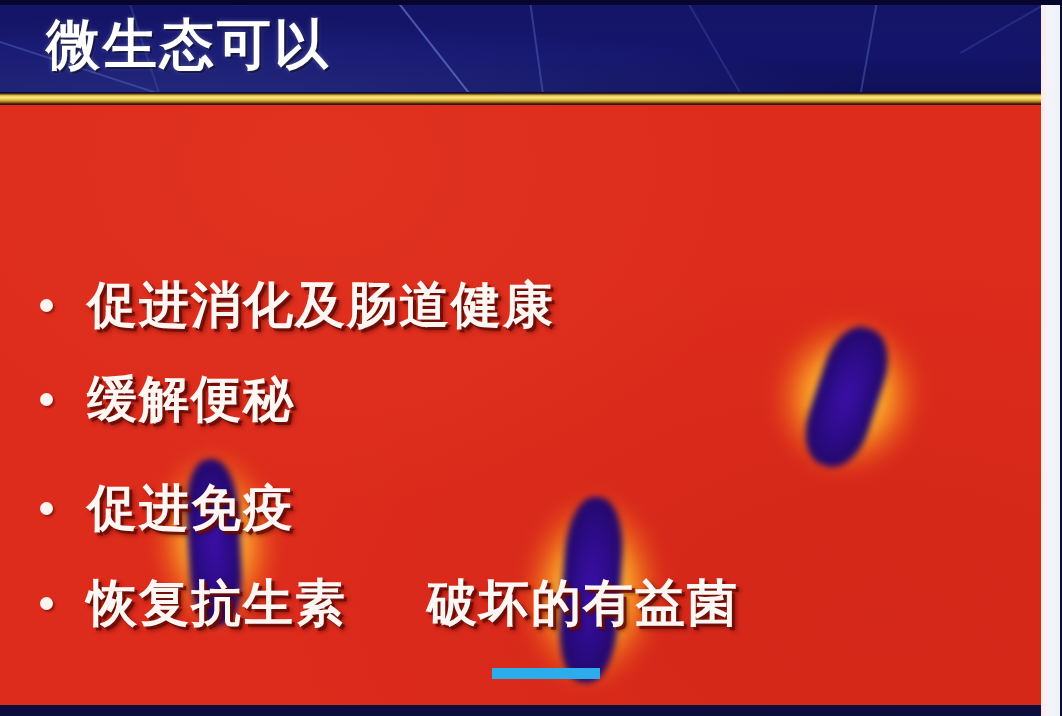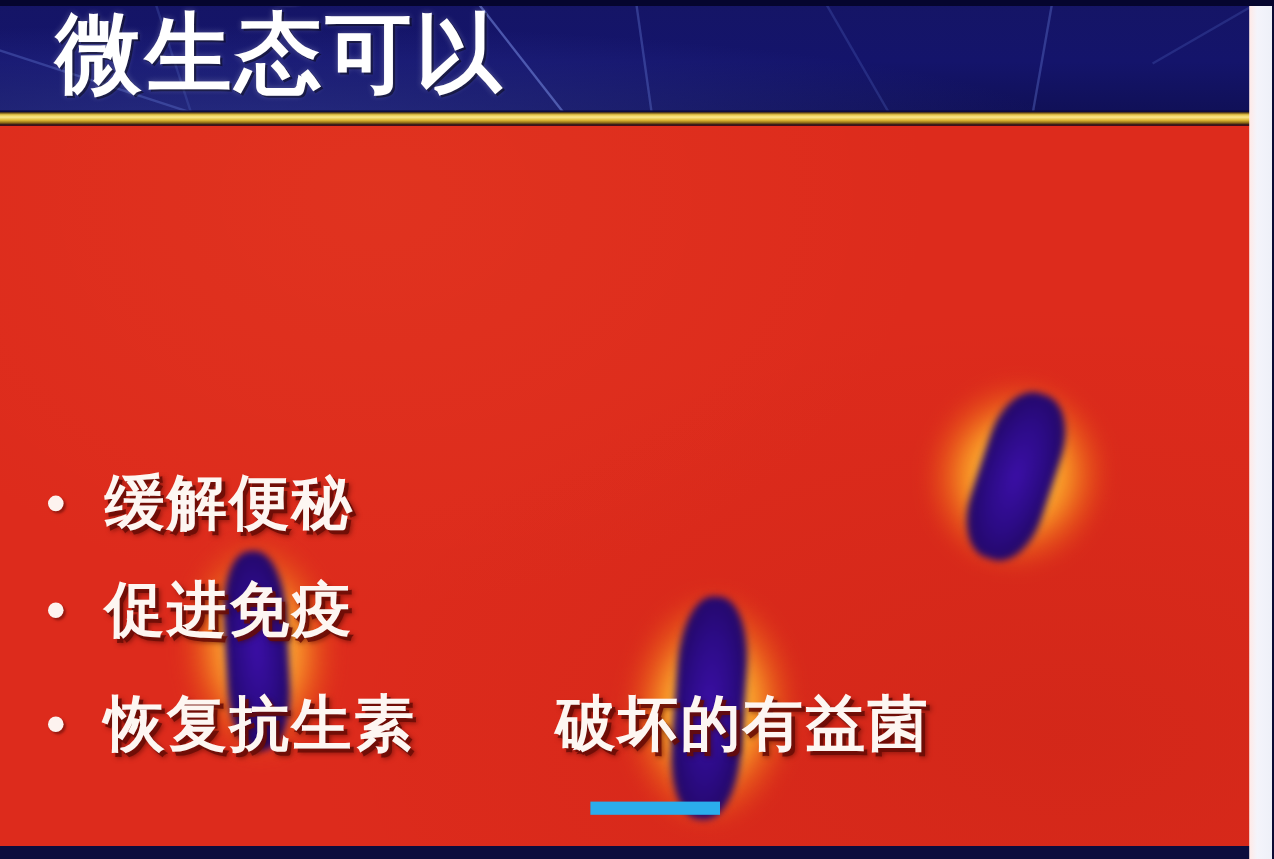--- a/index.html
+++ b/index.html
@@ -56,21 +56,21 @@
     border-radius: 50%;
     background: rgba(255,255,255,0.80);
     filter: blur(1.6px);
   }
 
   .slide-title {
     position: absolute;
     left: 46px;
     top: 7px;
     font-family: Liberation Serif, serif;
-    font-size: 72px;
+    font-size: 54px;
     line-height: 76px;
     font-weight: bold;
     letter-spacing: 3px;
     color: #ffffff;
     text-shadow: 2px 2px 0 rgba(0,0,0,0.45), 0 0 5px rgba(255,255,255,0.25);
     white-space: nowrap;
   }
 
   
   .divider {
@@ -176,24 +176,24 @@
     font-family: "DejaVu Sans", sans-serif;
     font-weight: bold;
     font-size: 50px;
     line-height: 56px;
     letter-spacing: 2px;
     color: #fdf6f2;
     text-shadow:
       3px 3px 0 rgba(105,12,6,0.85),
       4px 4px 4px rgba(70,5,2,0.55);
   }
-  .bullet-text.second-phrase { margin-left: 116px; }
+  .bullet-text.second-phrase { margin-left: 80px; }
 
   #bullet-1 { left: 40px; top: 172px; }
-  #bullet-2 { left: 40px; top: 266px; margin-top: 20px; }
+  #bullet-2 { left: 40px; top: 266px; }
   #bullet-3 { left: 40px; top: 362px; margin-top: 13px; }
   #bullet-4 { left: 40px; top: 470px; }
 
   
   .cyan-underline {
     position: absolute;
     left: 492px;
     top: 563px;
     width: 108px;
     height: 11px;
@@ -253,20 +253,24 @@
       <div class="halo"></div>
       <div class="rod"></div>
     </div>
     <div class="microbe" id="microbe-b">
       <div class="halo"></div>
       <div class="rod"></div>
     </div>
 
     <div class="bullet-list">
 
+      <div class="bullet-row" id="bullet-1">
+        <div class="bullet-dot"></div>
+        <div class="bullet-text">促进消化及肠道健康</div>
+      </div>
 
       <div class="bullet-row" id="bullet-2">
         <div class="bullet-dot"></div>
         <div class="bullet-text">缓解便秘</div>
       </div>
 
       <div class="bullet-row" id="bullet-3">
         <div class="bullet-dot"></div>
         <div class="bullet-text">促进免疫</div>
       </div>

